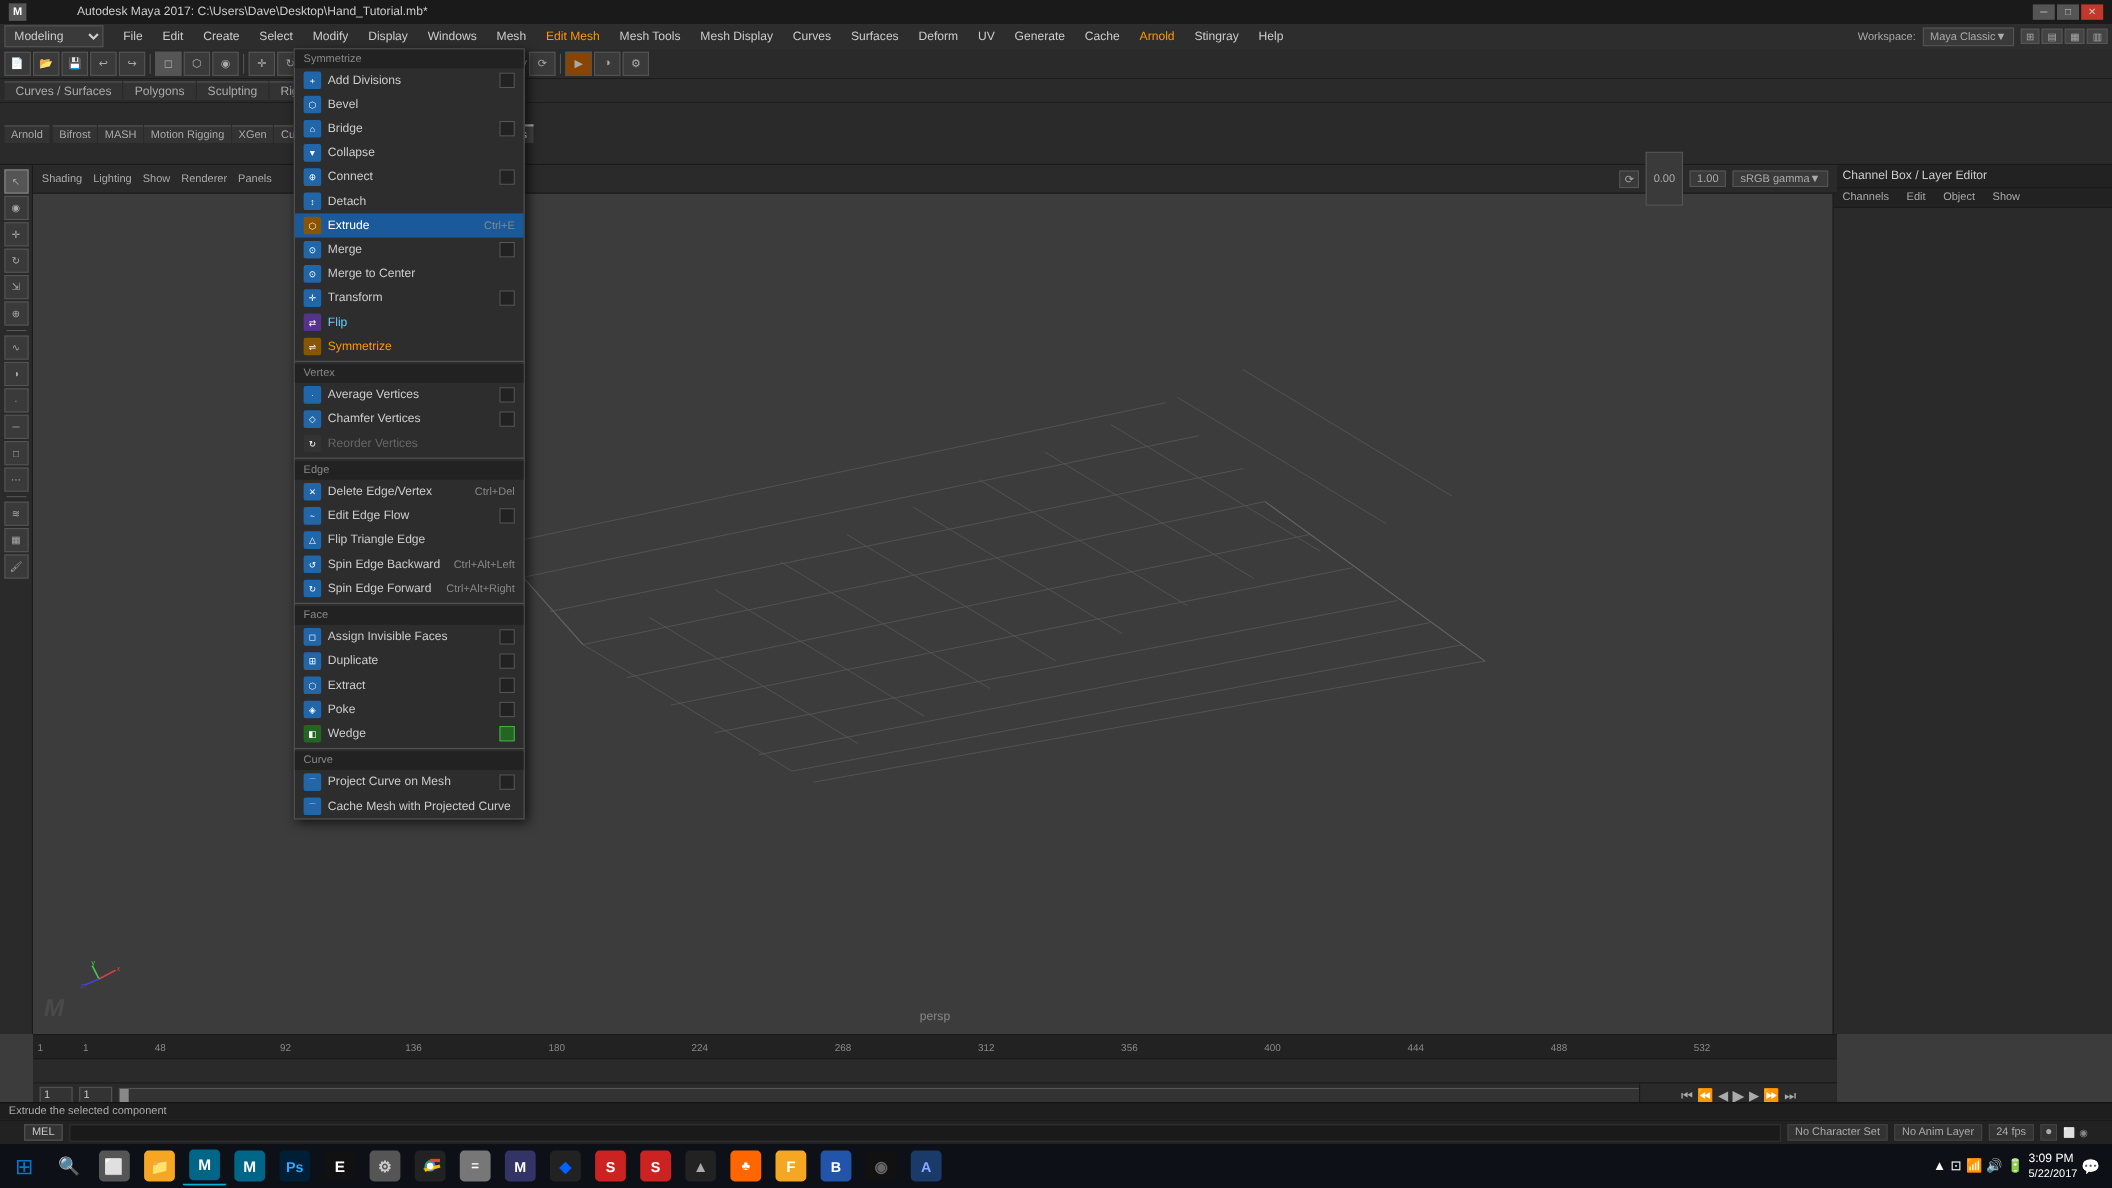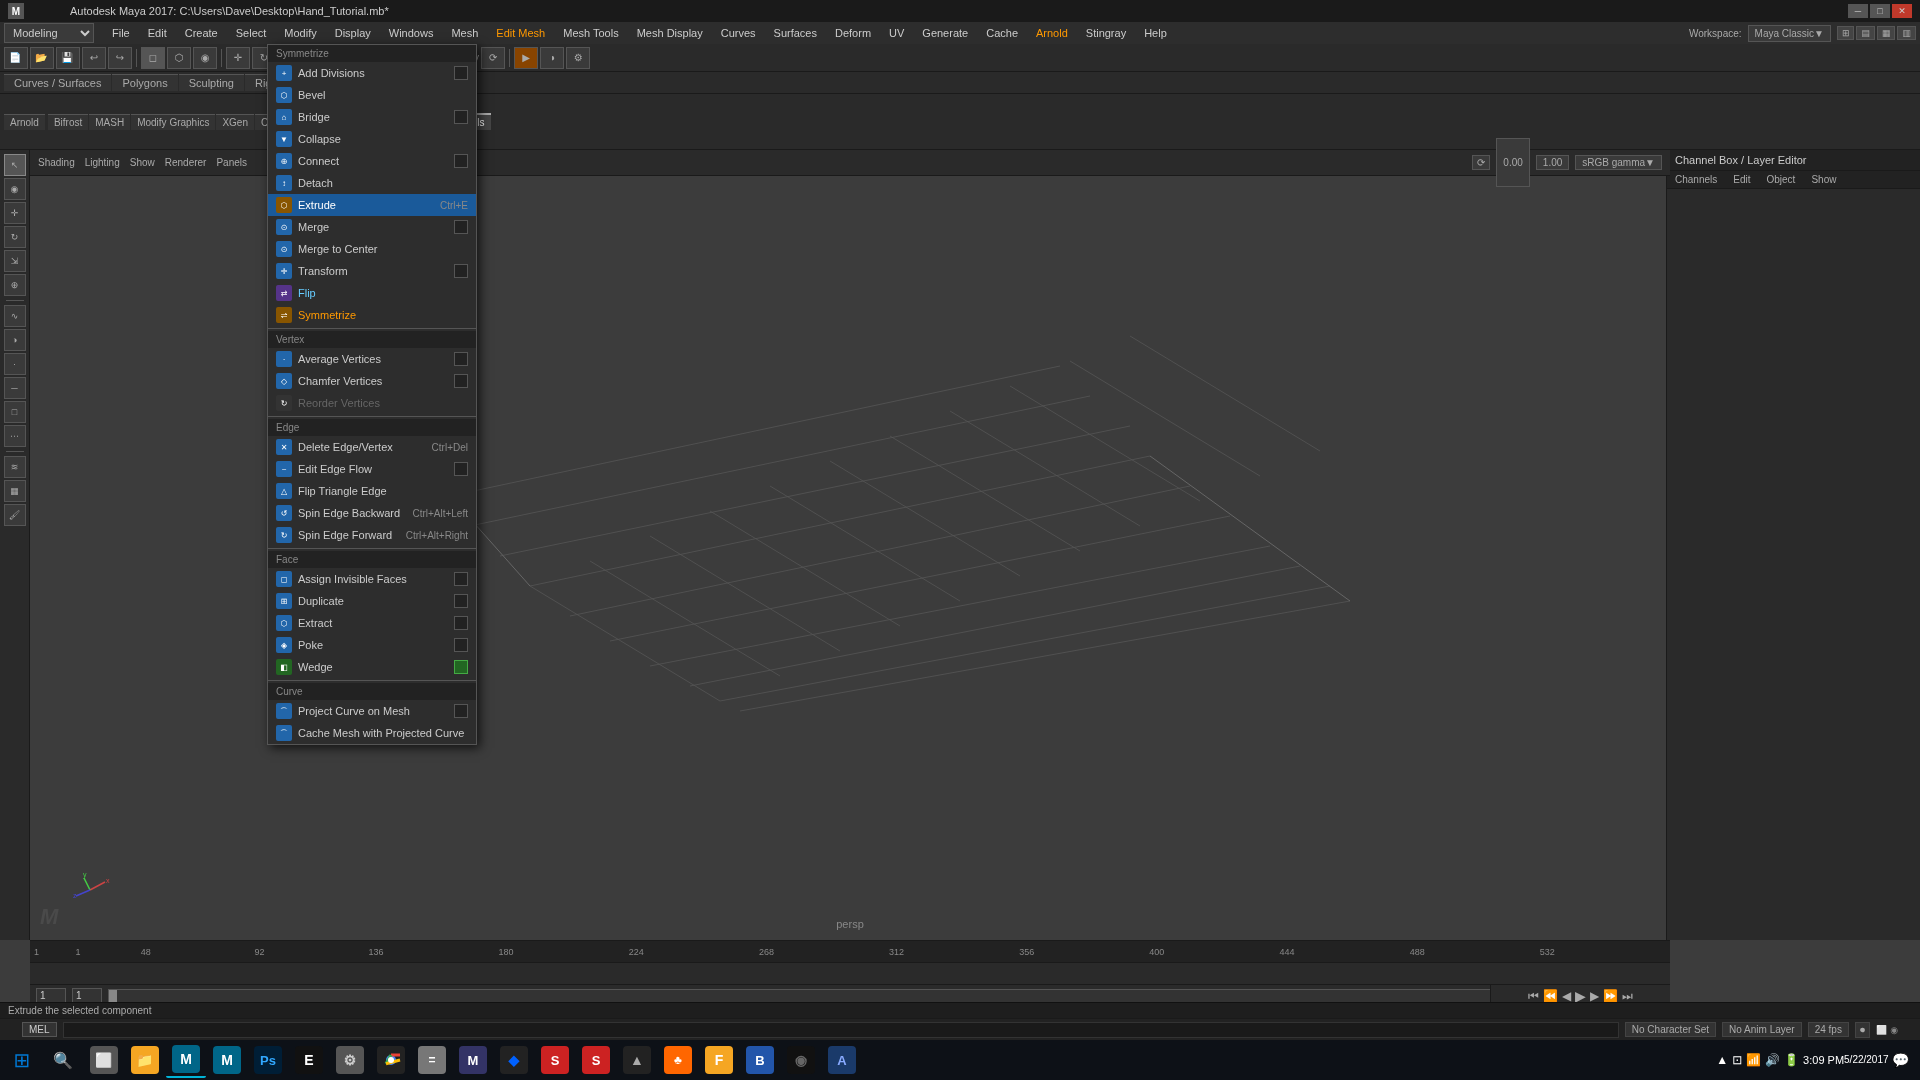--- a/index.html
+++ b/index.html
@@ -430,21 +430,21 @@
   <div class="ws-tab">Sculpting</div>
   <div class="ws-tab">Rigging</div>
 </div>
 
 <div id="toolbar2" style="position:absolute;top:94px;left:0;right:250px;height:56px;background:#2a2a2a;border-bottom:1px solid #1a1a1a;z-index:50;padding:2px 4px;">
   <div style="display:flex;align-items:center;gap:1px;flex-wrap:wrap;padding:2px 0;">
 
     <span style="font-size:10px;color:#aaa;padding:2px 6px;background:#333;border-top:1px solid #555;margin-right:2px;">Arnold</span>
     <span style="font-size:10px;color:#aaa;padding:2px 6px;background:#333;border-top:1px solid #555;">Bifrost</span>
     <span style="font-size:10px;color:#aaa;padding:2px 6px;background:#333;border-top:1px solid #555;">MASH</span>
-    <span style="font-size:10px;color:#aaa;padding:2px 6px;background:#333;border-top:1px solid #555;">Modify Graphics</span>
+    <span style="font-size:10px;color:#aaa;padding:2px 6px;background:#333;border-top:1px solid #555;">Motion Rigging</span>
     <span style="font-size:10px;color:#aaa;padding:2px 6px;background:#333;border-top:1px solid #555;">XGen</span>
     <span style="font-size:10px;color:#aaa;padding:2px 6px;background:#333;border-top:1px solid #555;">Custom</span>
     <span style="font-size:10px;color:#aaa;padding:2px 6px;background:#333;border-top:1px solid #555;">GoZBrush</span>
     <span style="font-size:10px;color:#aaa;padding:2px 6px;background:#333;border-top:1px solid #555;">Modeling</span>
     <span style="font-size:10px;color:#fff;padding:2px 6px;background:#444;border-top:2px solid #aaa;">ModelingTools</span>
   </div>
 </div>
 
 <div style="position:absolute;top:150px;left:30px;right:250px;height:26px;background:#2a2a2a;display:flex;align-items:center;padding:0 8px;gap:10px;font-size:10px;color:#aaa;z-index:50;border-bottom:1px solid #1a1a1a;">
   <span>Shading</span>
@@ -696,21 +696,21 @@
   <div class="taskbar-btn">
     <div class="taskbar-icon" style="background:#1a3a6a;font-size:13px;color:#88aaff;font-weight:bold;">A</div>
   </div>
 
   <div id="taskbar-right" style="margin-left:auto;display:flex;align-items:center;gap:4px;padding:0 8px;font-size:11px;color:#fff;">
     <span style="font-size:12px;cursor:pointer;">▲</span>
     <span style="font-size:12px;cursor:pointer;">⊡</span>
     <span style="font-size:12px;cursor:pointer;">📶</span>
     <span style="font-size:12px;cursor:pointer;">🔊</span>
     <span style="font-size:12px;cursor:pointer;">🔋</span>
-    <div style="display:flex;flex-direction:row;align-items:flex-start;cursor:pointer;line-height:1.3;">
+    <div style="display:flex;flex-direction:column;align-items:flex-start;cursor:pointer;line-height:1.3;">
       <span>3:09 PM</span>
       <span style="font-size:10px;">5/22/2017</span>
     </div>
     <span style="font-size:14px;cursor:pointer;">💬</span>
   </div>
 </div>
 
 <div id="dropdown-menu" style="position:absolute;left:267px;top:44px;width:210px;background:#2d2d2d;border:1px solid #555;z-index:1000;box-shadow:3px 3px 10px rgba(0,0,0,0.7);font-size:11px;">
 
   <div class="menu-section-label">Symmetrize</div>

